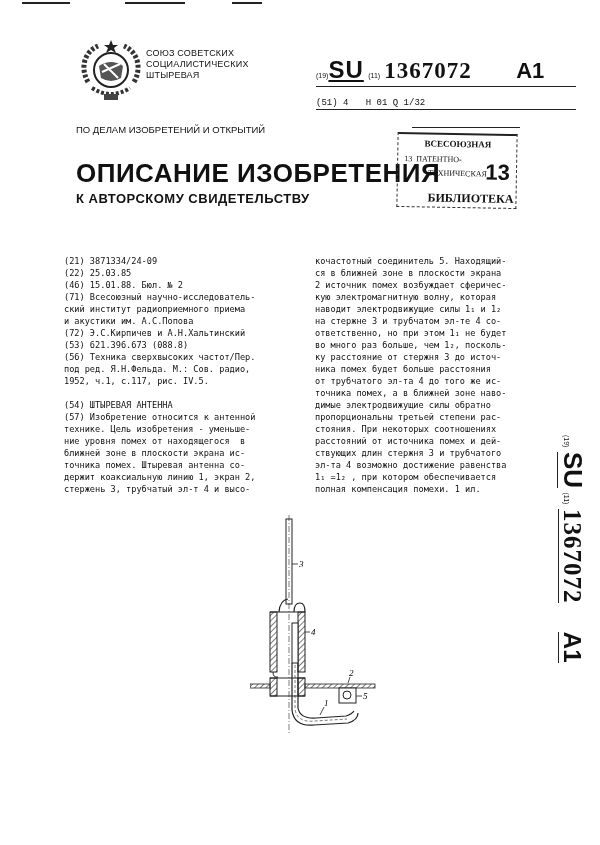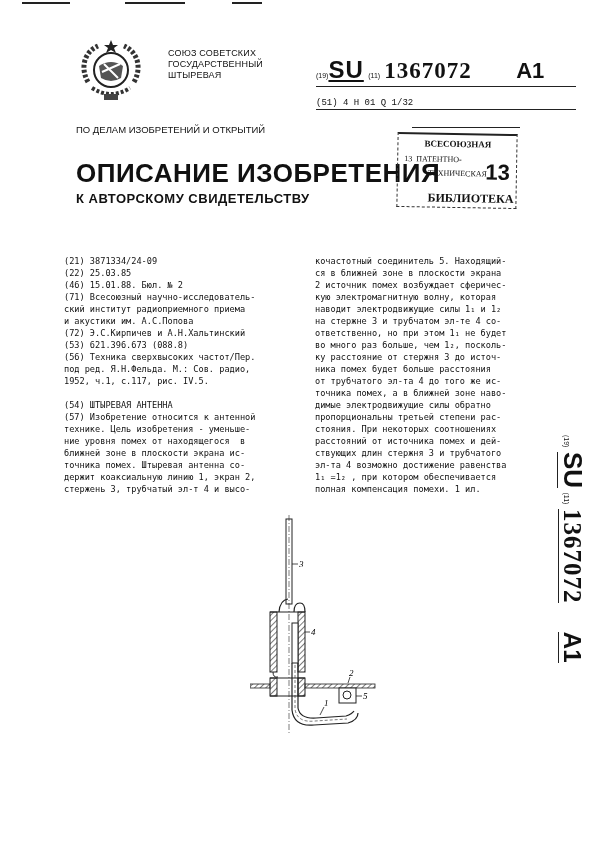--- a/index.html
+++ b/index.html
@@ -1,20 +1,20 @@
 <!DOCTYPE html>
 <html><head>
 <meta charset="utf-8">
 <style>
   html, body { margin: 0; padding: 0; background: #ffffff; }
   body { width: 600px; height: 845px; position: relative; overflow: hidden; color: #111; font-family: "Liberation Sans", sans-serif; }
   .abs { position: absolute; }
   .topline { position: absolute; top: 2px; height: 2px; background: #222; }
   .emblem { left: 78px; top: 38px; width: 66px; height: 66px; }
-  .union { left: 168px; top: 48px; font-size: 9px; line-height: 11px; letter-spacing: 0.2px; }
+  .union { left: 146px; top: 48px; font-size: 9px; line-height: 11px; letter-spacing: 0.2px; }
   .pubhdr { left: 316px; top: 56px; width: 260px; height: 30px; border-bottom: 1px solid #222; }
   .pubhdr .small { font-size: 7px; font-family: "Liberation Sans", sans-serif; }
   .pubhdr .su { font-size: 24px; font-weight: bold; text-decoration: underline; letter-spacing: 1px; }
   .pubhdr .num { font-family: "Liberation Serif", serif; font-size: 23px; font-weight: bold; letter-spacing: 1px; margin-left: 4px; }
   .pubhdr .kind { font-size: 22px; font-weight: bold; margin-left: 40px; }
   .ipc { left: 316px; top: 98px; width: 260px; font-size: 9px; border-bottom: 1px solid #222; padding-bottom: 1px; font-family: "Liberation Mono", monospace; }
   .smallline { left: 412px; top: 127px; width: 108px; height: 1px; background: #222; }
   .committee { left: 76px; top: 124px; font-size: 9.5px; line-height: 12px; }
   .title { left: 76px; top: 158px; font-size: 26px; font-weight: bold; letter-spacing: 0.5px; }
   .subtitle { left: 76px; top: 191px; font-size: 13px; font-weight: bold; letter-spacing: 0.5px; }
@@ -50,33 +50,33 @@
   <path d="M56,44 C64,30 60,14 46,8" fill="none" stroke="#333" stroke-width="5" stroke-dasharray="3 2"></path>
   <circle cx="33" cy="32" r="17" fill="none" stroke="#222" stroke-width="2"></circle>
   <path d="M21,28 Q33,20 45,28 L43,40 Q33,46 23,40 Z" fill="#555"></path>
   <path d="M24,34 L42,26 M26,26 L40,40" stroke="#fff" stroke-width="2"></path>
   <path d="M14,50 Q33,62 52,50" fill="none" stroke="#333" stroke-width="4" stroke-dasharray="3 2"></path>
   <rect x="26" y="56" width="14" height="6" fill="#444"></rect>
 </svg>
 
 <div class="abs union">
   <div>СОЮЗ СОВЕТСКИХ</div>
-  <div>ГОСУДАРСТВЕННЫЙ</div>
+  <div>СОЦИАЛИСТИЧЕСКИХ</div>
   <div>ШТЫРЕВАЯ</div>
 </div>
 
 <div class="abs pubhdr">
   <span class="small">(19)</span><span class="su">SU</span>
   <span class="small">(11)</span><span class="num">1367072</span>
   <span class="kind">A1</span>
 </div>
 
 <div class="abs ipc">
   <span>(51) 4</span>
-  <span style="margin-left:0;">H 01 Q 1/32</span>
+  <span style="margin-left:12px;">H 01 Q 1/32</span>
 </div>
 <div class="abs smallline"></div>
 
 <div class="abs committee">
   <div>ПО ДЕЛАМ ИЗОБРЕТЕНИЙ И ОТКРЫТИЙ</div>
 </div>
 
 <div class="abs title">ОПИСАНИЕ ИЗОБРЕТЕНИЯ</div>
 <div class="abs subtitle">К АВТОРСКОМУ СВИДЕТЕЛЬСТВУ</div>
 

